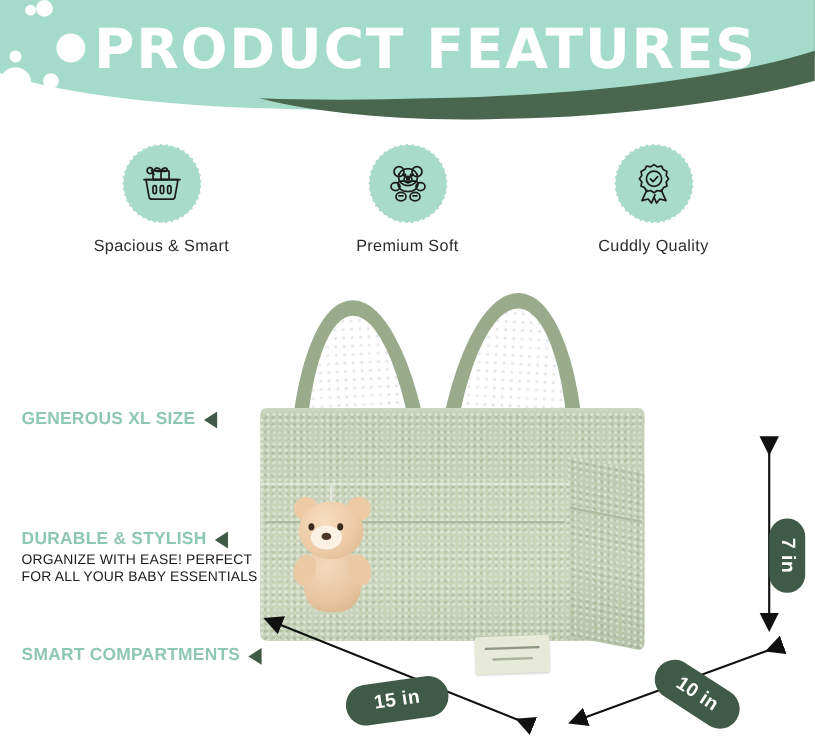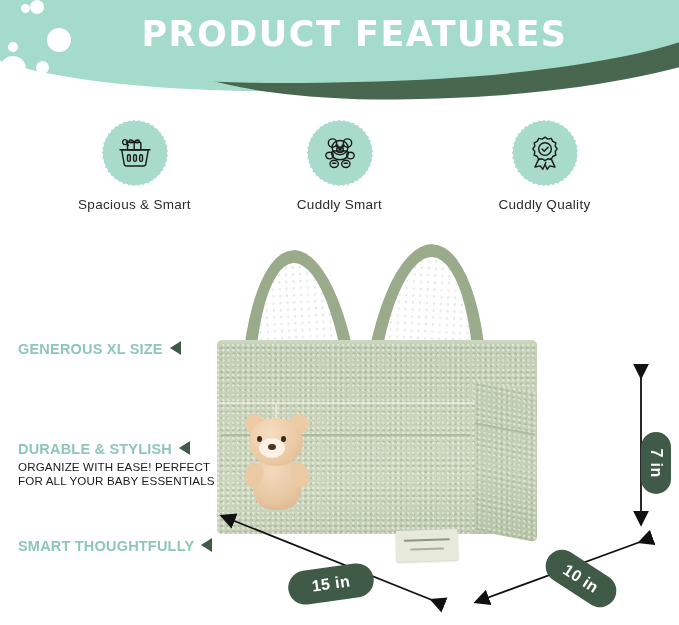--- a/index.html
+++ b/index.html
@@ -37,21 +37,21 @@
     background:#a5dbcb;
     border-radius:0 0 48% 46%;
     transform:rotate(-1.2deg);
     z-index:2;
   }
   #page-title {
     position:absolute; left:0; top:14px; width:679px;
     z-index:5;
     text-align:center;
     color:#ffffff;
-    font-size:35px;
+    font-size:46px;
     font-weight:bold;
     letter-spacing:1.5px;
     font-family:"DejaVu Sans", sans-serif;
     padding-left:30px;
   }
   .bubble { position:absolute; background:#ffffff; border-radius:50%; z-index:4; }
   #bubble-1 { left:30px;  top:0px;   width:14px; height:14px; }
   #bubble-2 { left:47px;  top:28px;  width:24px; height:24px; }
   #bubble-3 { left:8px;   top:42px;  width:10px; height:10px; }
   #bubble-4 { left:21px;  top:4px;   width:9px;  height:9px; }
@@ -77,21 +77,21 @@
     color:#2b2b2b;
     letter-spacing:0.3px;
   }
 
   
   .feature-block { position:absolute; left:18px; width:200px; z-index:6; }
   #feature-0 { top:341px; }
   #feature-1 { top:441px; }
   #feature-2 { top:538px; }
   .feature-head {
-    display:flex; align-items:flex-start; gap:7px;
+    display:flex; align-items:flex-end; gap:7px;
     color:#8fc7b6;
     font-size:14.5px; font-weight:bold;
     letter-spacing:0.2px;
     white-space:nowrap;
   }
   .feature-arrow {
     width:0; height:0;
     border-top:7px solid transparent;
     border-bottom:7px solid transparent;
     border-right:11px solid #3f5a46;
@@ -324,21 +324,21 @@
         <ellipse cx="24" cy="18.8" rx="1.4" ry="1.1" fill="#1b1b1b"></ellipse>
         <path d="M24 32 c-7 0 -10 -4 -10 -7.5 0 -2 1.5 -3 3 -3 h14 c1.5 0 3 1 3 3 0 3.5 -3 7.5 -10 7.5 z"></path>
         <ellipse cx="11.5" cy="27" rx="4.5" ry="4"></ellipse>
         <ellipse cx="36.5" cy="27" rx="4.5" ry="4"></ellipse>
         <ellipse cx="17" cy="37" rx="5" ry="4.3"></ellipse>
         <ellipse cx="31" cy="37" rx="5" ry="4.3"></ellipse>
         <path d="M15 36.2 h4"></path>
         <path d="M29 36.2 h4"></path>
       </svg>
     </div>
-    <div class="icon-label">Cuddly Smart</div>
+    <div class="icon-label">Premium Soft</div>
   </div>
 
   <div class="icon-block">
     <div class="icon-circle">
       <svg width="40" height="40" viewBox="0 0 48 48" fill="none" stroke="#1b1b1b" stroke-width="1.7" stroke-linecap="round" stroke-linejoin="round">
         <path d="M24 5 l3.4 2.3 4-0.9 1.9 3.6 3.7 1.8 -0.8 4 2.4 3.3 -2.4 3.3 0.8 4 -3.7 1.8 -1.9 3.6 -4 -0.9 -3.4 2.3 -3.4 -2.3 -4 0.9 -1.9 -3.6 -3.7 -1.8 0.8 -4 -2.4 -3.3 2.4 -3.3 -0.8 -4 3.7 -1.8 1.9 -3.6 4 0.9 z"></path>
         <circle cx="24" cy="19.2" r="7.6"></circle>
         <path d="M20.4 19.2 l2.7 2.8 4.6 -5"></path>
         <path d="M16.8 30.5 L12 41 l6.2 -1.6 3.2 4.1 3.6 -8.2"></path>
         <path d="M31.2 30.5 L36 41 l-6.2 -1.6 -3.2 4.1 -2.2 -5"></path>
@@ -407,21 +407,21 @@
 <div class="feature-block" id="feature-1">
   <div class="feature-head">
     <span>DURABLE &amp; STYLISH</span>
     <span class="feature-arrow"></span>
   </div>
   <div class="feature-body">ORGANIZE WITH EASE! PERFECT FOR ALL YOUR BABY ESSENTIALS</div>
 </div>
 
 <div class="feature-block" id="feature-2">
   <div class="feature-head">
-    <span>SMART THOUGHTFULLY</span>
+    <span>SMART COMPARTMENTS</span>
     <span class="feature-arrow"></span>
   </div>
 </div>
 
 <svg id="dim-layer" viewBox="0 0 679 625">
   <defs>
     <marker id="ah" markerWidth="9" markerHeight="9" refX="7.5" refY="4.5" orient="auto">
       <path d="M0,0 L9,4.5 L0,9 z" fill="#111"></path>
     </marker>
     <marker id="ah2" markerWidth="9" markerHeight="9" refX="7.5" refY="4.5" orient="auto">

